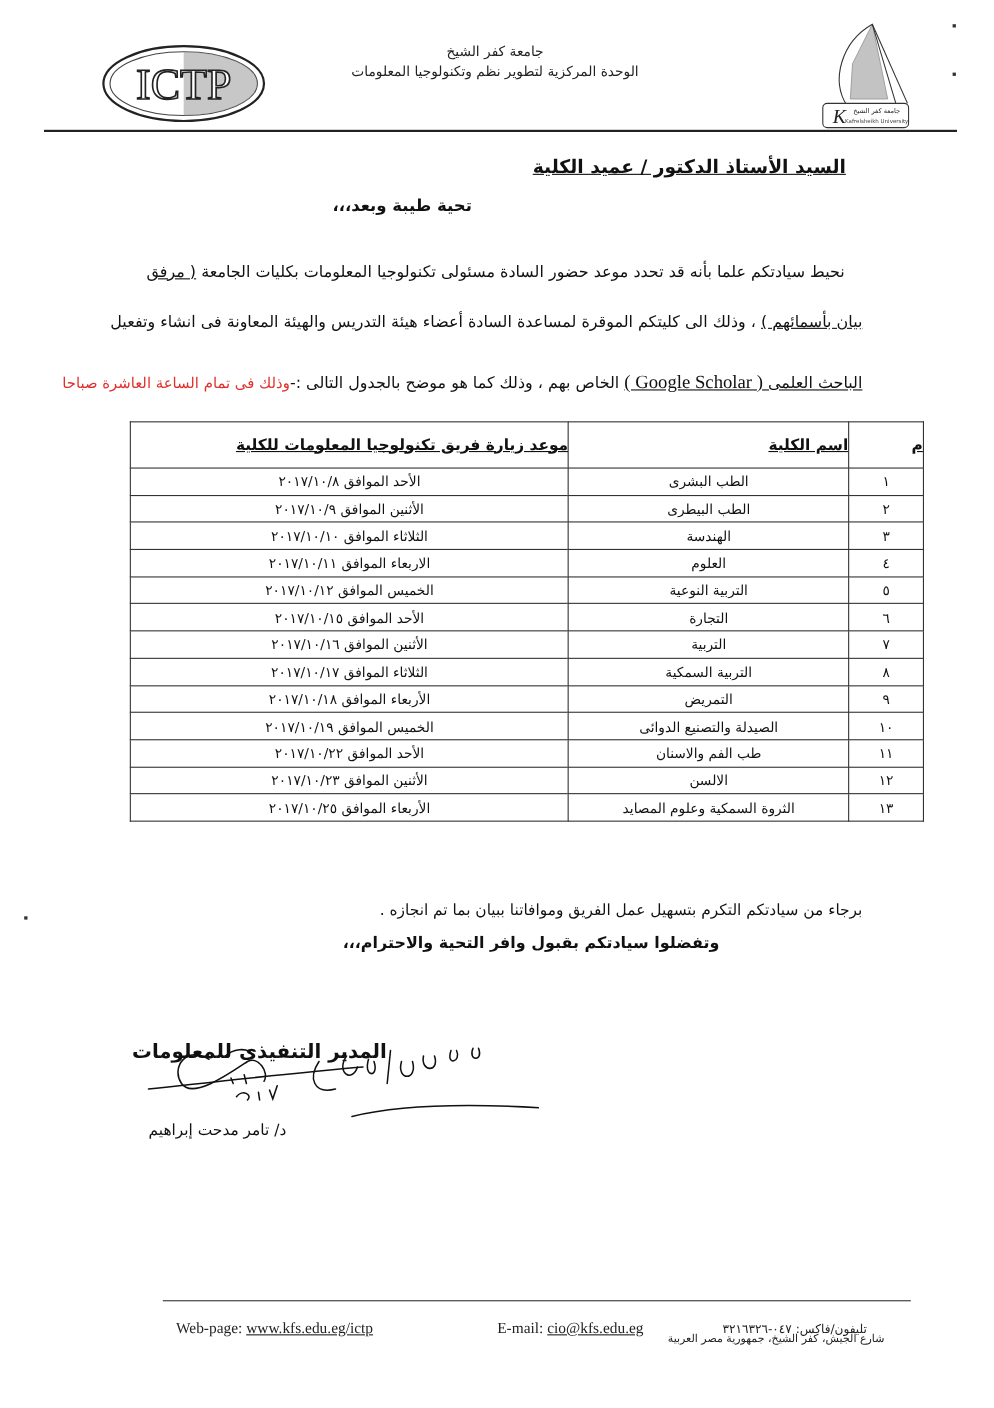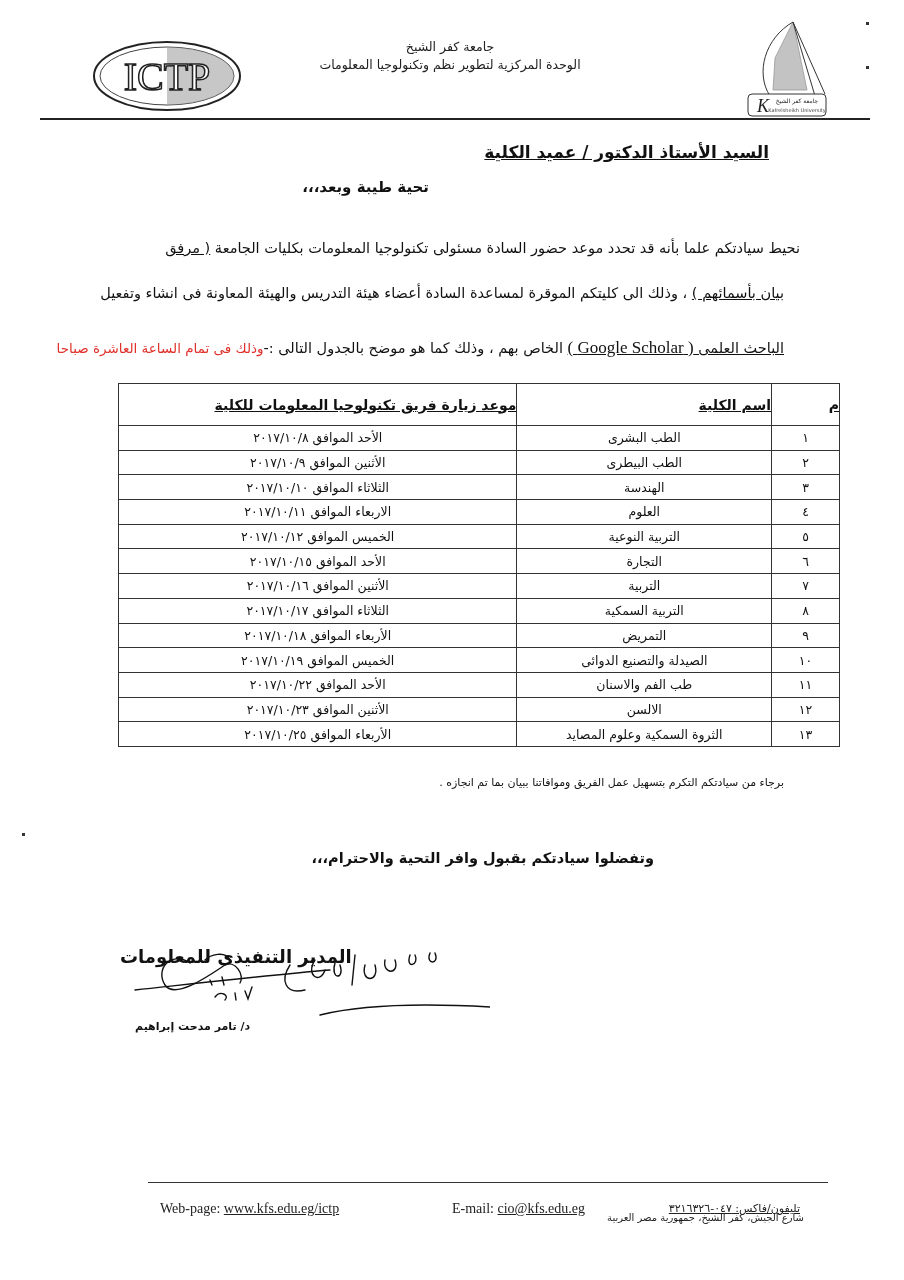--- a/index.html
+++ b/index.html
@@ -16,48 +16,48 @@
   .header-rule { left: 40px; top: 118px; width: 830px; height: 1.5px; background: #222; }
 
   
   .addressee { right: 135px; top: 142px; direction: rtl; font-family: "DejaVu Sans", sans-serif;
     font-weight: bold; font-size: 17px; text-decoration: underline; color: #111; }
   .greeting { right: 475px; top: 178px; direction: rtl; font-family: "DejaVu Sans", sans-serif;
     font-weight: bold; font-size: 15px; color: #111; }
 
   
   .para-line { direction: rtl; font-family: "DejaVu Sans", sans-serif; font-size: 14.5px; color: #111; white-space: nowrap; }
-  #line1 { right: 104px; top: 240px; }
+  #line1 { right: 136px; top: 240px; }
   #line2 { right: 120px; top: 285px; }
   #line3 { right: 120px; top: 338px; margin-left: 20px; }
   .u { text-decoration: underline; }
   .gs { font-family: "Liberation Serif", serif; font-size: 17px; }
   .red { color: #e0302a; font-size: 13.5px; }
 
   
   table.sched { position: absolute; left: 118px; top: 383px; width: 722px; border-collapse: collapse;
     direction: rtl; font-family: "DejaVu Sans", sans-serif; font-size: 12.5px; }
   table.sched th, table.sched td { border: 1px solid #333; text-align: center; color: #111; }
   table.sched th { height: 42px; font-weight: bold; font-size: 14px; text-decoration: underline; text-align: right; }
   table.sched td { height: 24.7px; }
   .c-num { width: 68px; }
   .c-fac { width: 255px; }
   .c-date { width: 399px; }
 
   
-  .closing-1 { right: 120px; top: 776px; direction: rtl; font-size: 11px; }
+  .closing-1 { right: 120px; top: 820px; direction: rtl; font-size: 14px; }
   .closing-2 { right: 250px; top: 850px; direction: rtl; font-weight: bold; font-size: 14.5px; }
   .sig-title { left: 120px; top: 910px; direction: rtl; font-weight: bold; font-size: 18px; margin-top: 36px; }
   #signature { left: 130px; top: 935px; width: 360px; height: 100px; }
-  .sig-name { left: 135px; top: 1020px; direction: rtl; font-weight: bold; font-size: 11px; }
+  .sig-name { left: 135px; top: 1020px; direction: rtl; font-weight: normal; font-size: 14px; }
 
   
   .footer-rule { left: 148px; top: 1182px; width: 680px; height: 1px; background: #333; }
   .footer-address { right: 100px; top: 1184px; direction: rtl; font-size: 10px; color: #222; margin-top: 28px; }
-  .footer-phone { right: 104px; top: 1202px; direction: rtl; font-size: 11px; color: #222; text-decoration: underline; }
+  .footer-phone { right: 116px; top: 1202px; direction: rtl; font-size: 11px; color: #222; }
   .footer-web { left: 160px; top: 1201px; font-family: "Liberation Serif", serif; font-size: 14px; color: #222; }
   .footer-email { left: 452px; top: 1201px; font-family: "Liberation Serif", serif; font-size: 14px; color: #222; }
   .footer-web a, .footer-email a { color: #222; text-decoration: underline; }
 
   .speck { width: 3px; height: 3px; background: #333; }
 </style>
 </head>
 <body>
 
 <svg id="icp-logo" class="abs" viewBox="0 0 150 72">

